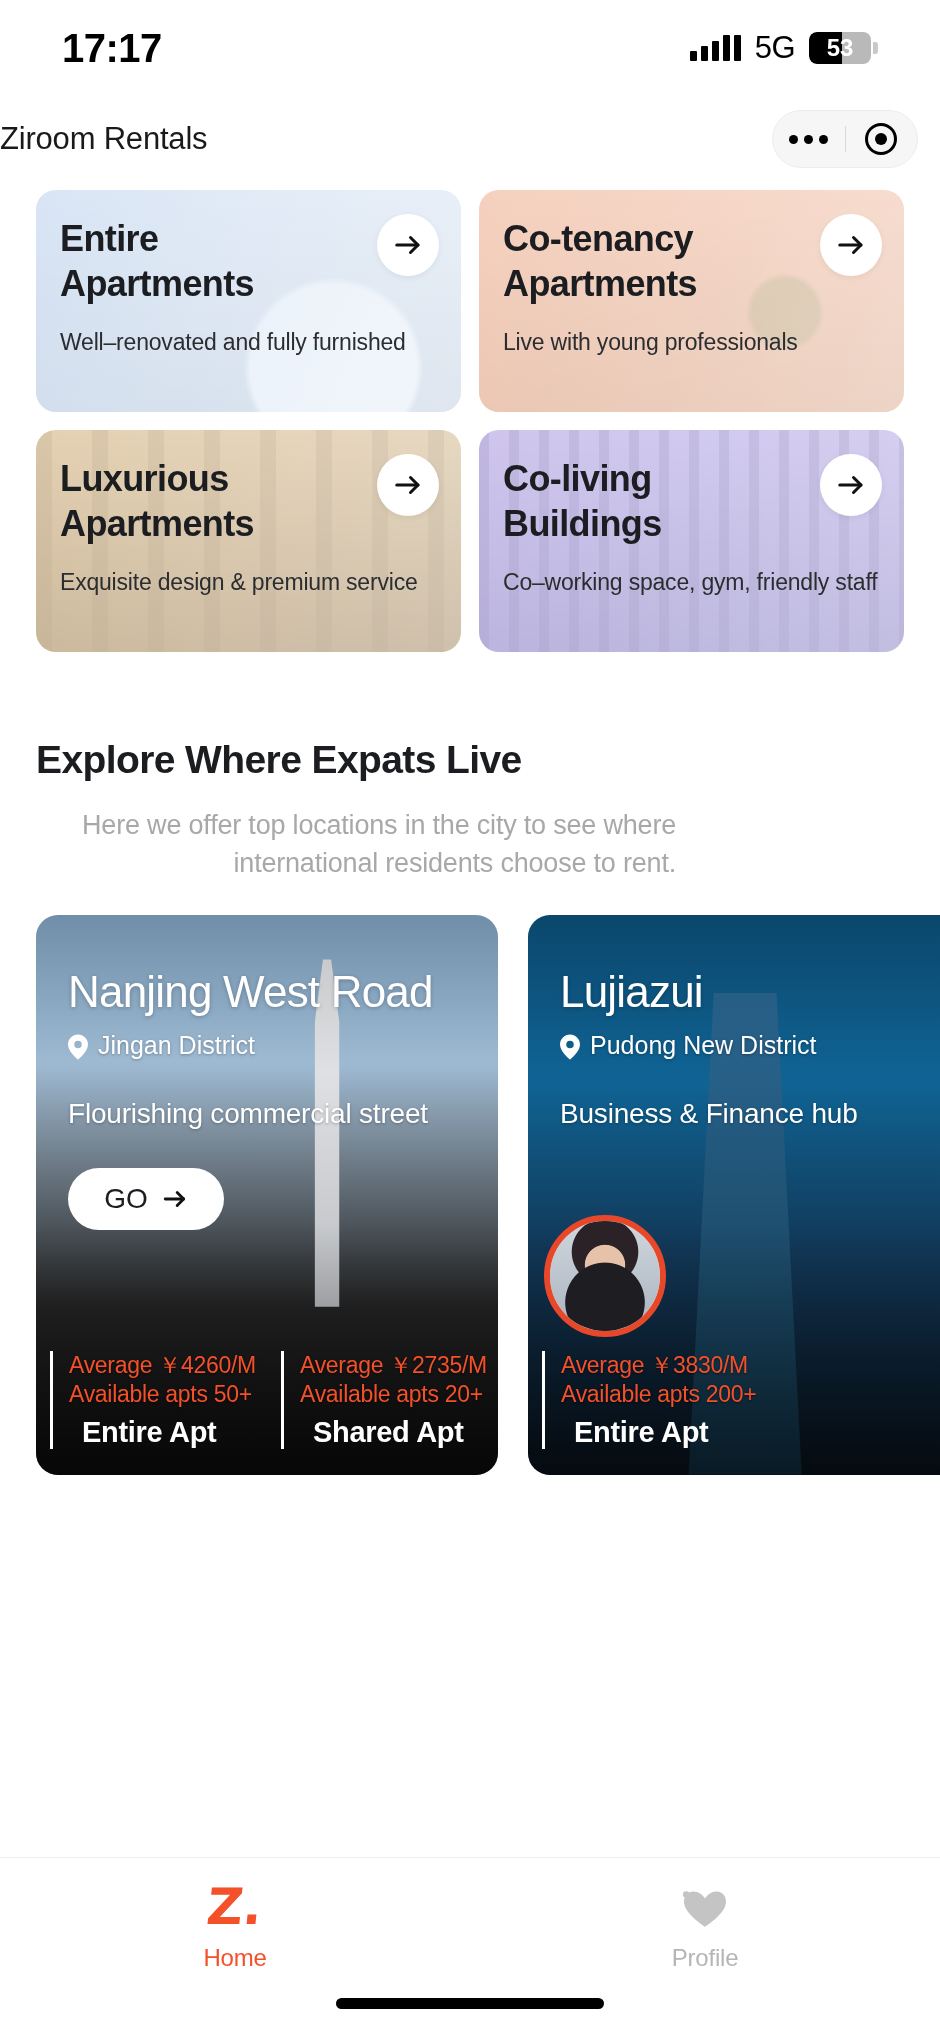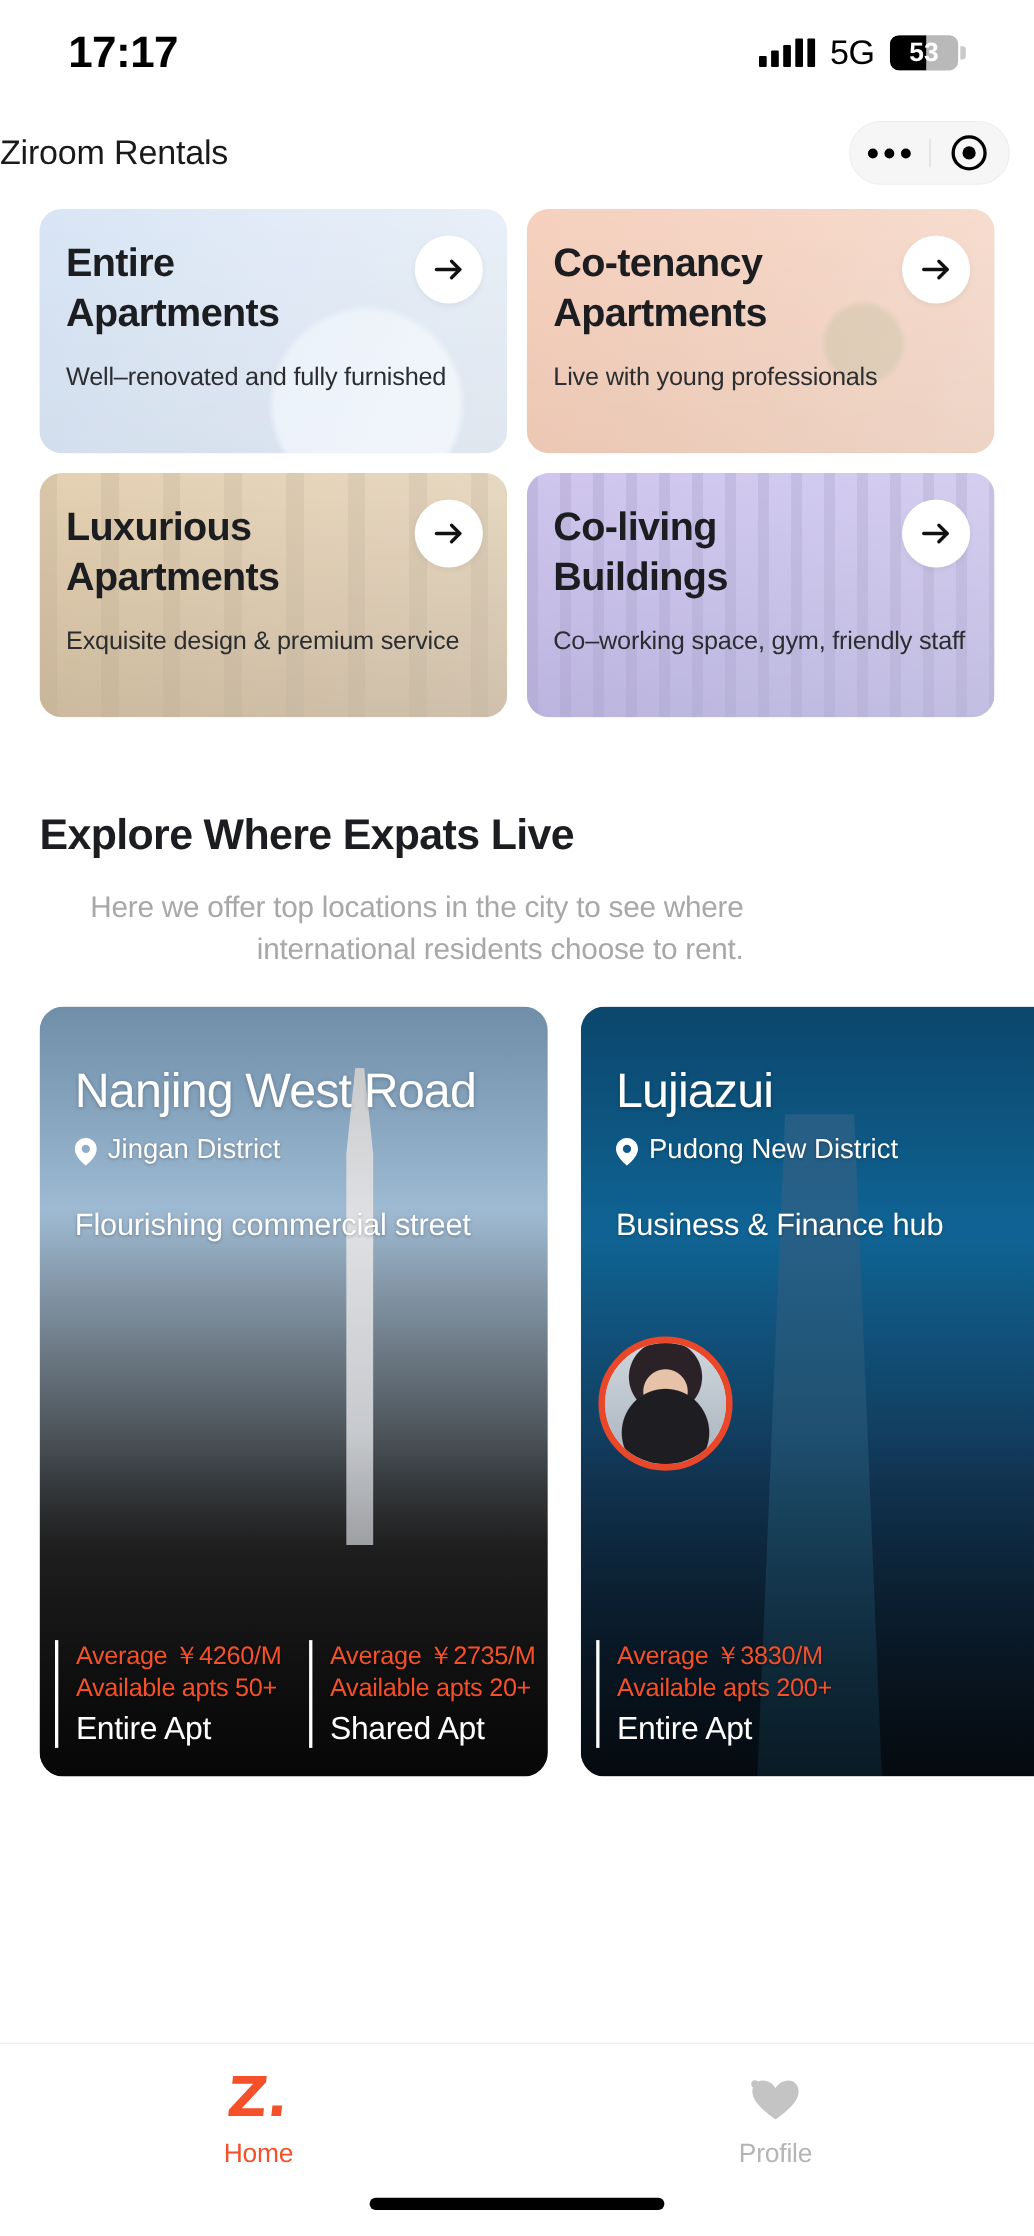--- a/index.html
+++ b/index.html
@@ -130,21 +130,21 @@
     margin-top:24px; font-size:27px; color:#a8a8a8; line-height:1.42;
     letter-spacing:-0.2px; max-width:640px;text-align:right;
   }
 
   
   .loc-scroll{
     margin-top:32px; padding-left:36px;
     display:flex; gap:30px; overflow:hidden;
   }
   .loc-card{
-    position:relative; flex:0 0 auto; width:462px; height:700px;
+    position:relative; flex:0 0 auto; width:462px; height:560px;
     border-radius:22px; overflow:hidden; color:#fff;
   }
   .loc-photo{ position:absolute; inset:0; z-index:0; }
   .photo-nanjing{
     background:
       linear-gradient(180deg,#8fb6d8 0%, #a8c6e0 26%, #7e8e9c 42%, #2a2a2a 70%, #121212 100%);
   }
   .photo-lujiazui{
     background:
       linear-gradient(180deg,#0e5a8a 0%, #10699c 30%, #143f63 60%, #0d1b29 100%);
@@ -207,22 +207,22 @@
   }
   .stat-col{
     flex:1; padding-left:16px; margin-left:14px;
     border-left:3px solid #ffffff;
   }
   .stat-line{
     color:#f4502a; font-size:23px; line-height:1.28; white-space:nowrap;
     letter-spacing:-0.3px; text-shadow:0 1px 2px rgba(0,0,0,.5);
   }
   .stat-type{
-    color:#fff; font-size:29px; font-weight:400; margin-top:6px;
-    white-space:nowrap; letter-spacing:-0.3px;
+    color:#fff; font-size:29px; font-weight:700; margin-top:6px;
+    white-space:nowrap; letter-spacing:-0.3px;margin-left:13px;
   }
 
   
   .tabbar{
     position:absolute; left:0; right:0; bottom:0; height:176px;
     background:#fff; border-top:1px solid #ededed;
     display:flex; align-items:flex-start; padding-top:22px;
   }
   .tab{
     flex:1; display:flex; flex-direction:column; align-items:center; gap:10px;
@@ -355,20 +355,27 @@
     <div class="loc-scrim"></div>
     <div class="loc-inner">
       <div class="loc-name">Nanjing West Road</div>
       <div class="loc-district">
         <svg class="pin-icon" viewBox="0 0 24 30" fill="#fff">
             <path d="M12 0C5.4 0 0 5.4 0 12c0 9 12 18 12 18s12-9 12-18c0-6.6-5.4-12-12-12zm0 16.5A4.5 4.5 0 1 1 12 7.5a4.5 4.5 0 0 1 0 9z"></path>
           </svg>
         <span>Jingan District</span>
       </div>
       <div class="loc-tagline">Flourishing commercial street</div>
+      <div class="go-btn">
+        <span>GO</span>
+        <svg viewBox="0 0 24 24" fill="none" stroke="#111" stroke-width="2.6" stroke-linecap="round" stroke-linejoin="round">
+            <line x1="3" y1="12" x2="20" y2="12"></line>
+            <polyline points="14,6 20,12 14,18"></polyline>
+          </svg>
+      </div>
     </div>
     <div class="loc-stats">
       <div class="stat-col">
         <div class="stat-line">Average ￥4260/M</div>
         <div class="stat-line">Available apts 50+</div>
         <div class="stat-type">Entire Apt</div>
       </div>
       <div class="stat-col">
         <div class="stat-line">Average ￥2735/M</div>
         <div class="stat-line">Available apts 20+</div>

